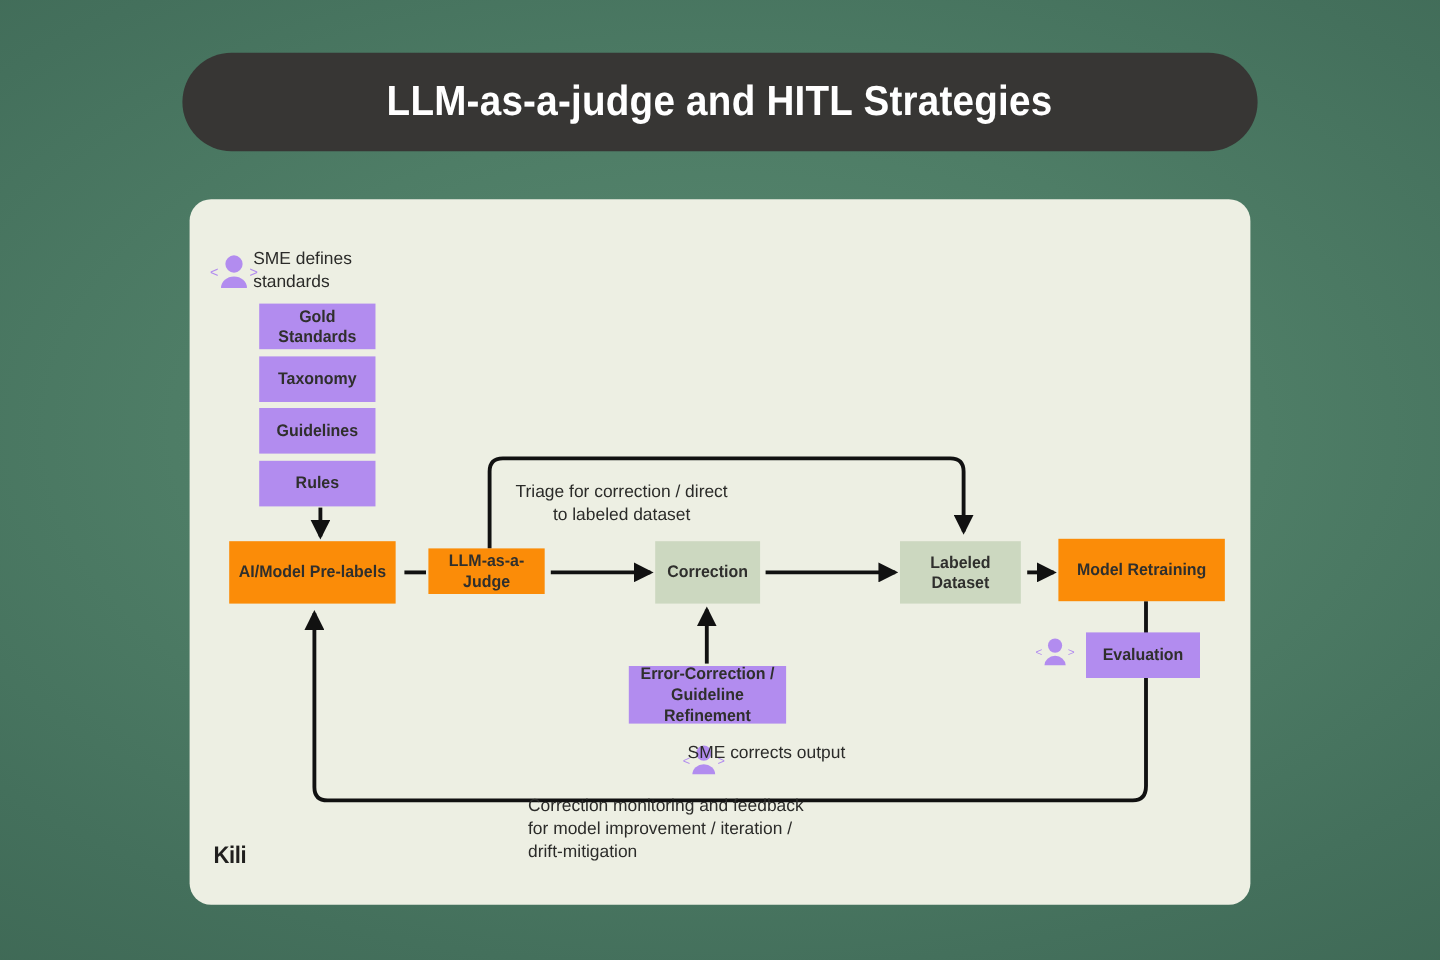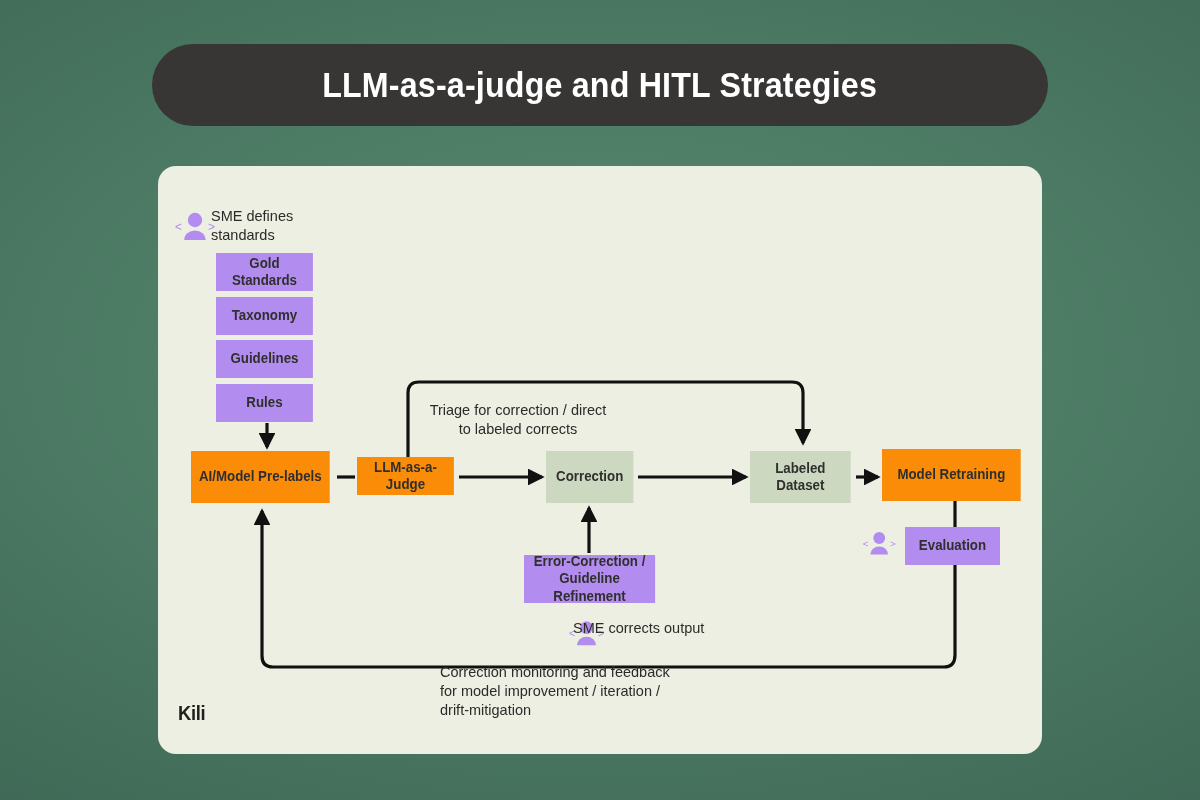--- a/index.html
+++ b/index.html
@@ -164,21 +164,21 @@
     <div class="node purple n-guid">Guidelines</div>
     <div class="node purple n-rule">Rules</div>
 
     <div class="node orange n-prelabels">AI/Model Pre-labels</div>
     <div class="node orange n-judge">LLM-as-a-Judge</div>
     <div class="node green n-correct">Correction</div>
     <div class="node green n-dataset">Labeled Dataset</div>
     <div class="node orange n-retrain">Model Retraining</div>
 
     <div class="lbl lbl-triage">Triage for correction / direct
-to labeled corrects</div>
+to labeled dataset</div>
 
     <div class="node purple n-errcorr">Error-Correction /
 Guideline Refinement</div>
 
     <div class="person p-sme-corr">
       <svg viewBox="0 0 42 34" width="42" height="34">
         <text x="1" y="22" font-family="Liberation Sans, sans-serif" font-size="12" fill="#b28cef">&lt;</text>
         <text x="34" y="22" font-family="Liberation Sans, sans-serif" font-size="12" fill="#b28cef">&gt;</text>
         <circle cx="21" cy="11" r="7.2" fill="#b28cef"></circle>
         <path d="M 10.2 31 a 10.8 9.6 0 0 1 21.6 0 z" fill="#b28cef"></path>

